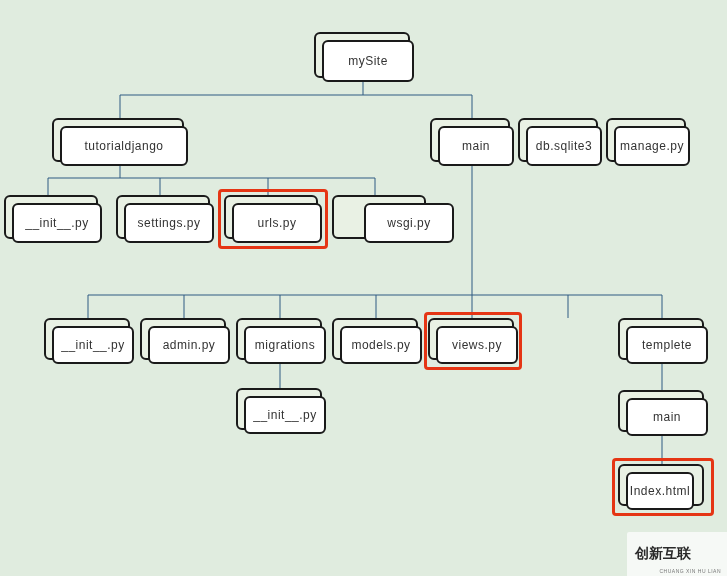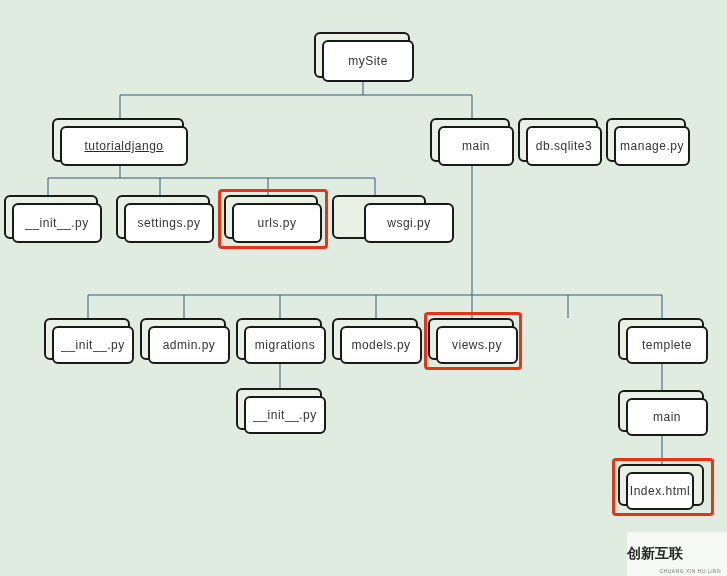--- a/index.html
+++ b/index.html
@@ -65,20 +65,21 @@
   .watermark {
     position: absolute;
     right: 0;
     bottom: 0;
     width: 100px;
     height: 44px;
     background: rgba(255,255,255,0.7);
     display: flex;
     align-items: center;
     justify-content: flex-start;
+    padding-left: 8px;
     box-sizing: border-box;
     font-family: "Microsoft YaHei", SimHei, sans-serif;
     font-weight: bold;
     font-size: 14px;
     color: #2a2a2a;
     border-top-left-radius: 2px;
   }
   .wm-sub {
     position: absolute;
     right: 6px;
@@ -127,21 +128,21 @@
 
   <div class="node" style="left:314px; top:32px; width:100px; height:50px;">
     <div class="card back" style="left:0; top:0; width:92px; height:42px;"></div>
     <div class="card front" style="left:8px; top:8px; width:92px; height:42px;">
       <span>mySite</span>
     </div>
   </div>
 
   <div class="node" style="left:52px; top:118px; width:136px; height:48px;">
     <div class="card back" style="left:0; top:0; width:128px; height:40px;"></div>
-    <div class="card front" style="left:8px; top:8px; width:128px; height:40px;text-decoration:underline;">
+    <div class="card front" style="left:8px; top:8px; width:128px; height:40px;">
       <span>tutorialdjango</span>
     </div>
   </div>
 
   <div class="node" style="left:430px; top:118px; width:84px; height:48px;">
     <div class="card back" style="left:0; top:0; width:76px; height:40px;"></div>
     <div class="card front" style="left:8px; top:8px; width:76px; height:40px;">
       <span>main</span>
     </div>
   </div>

